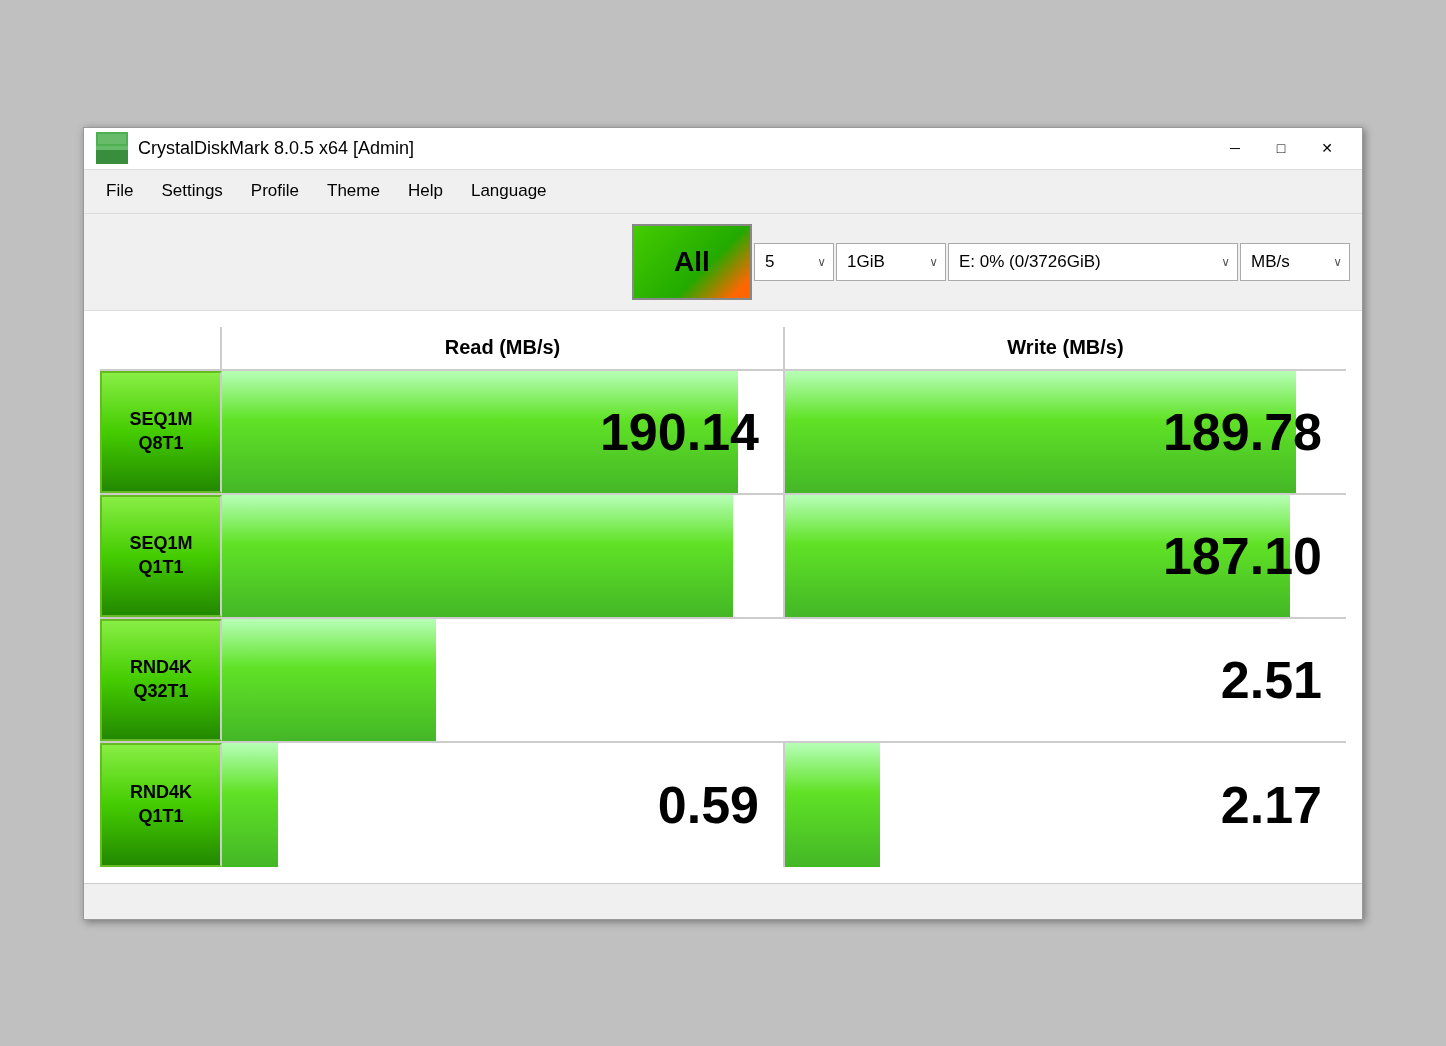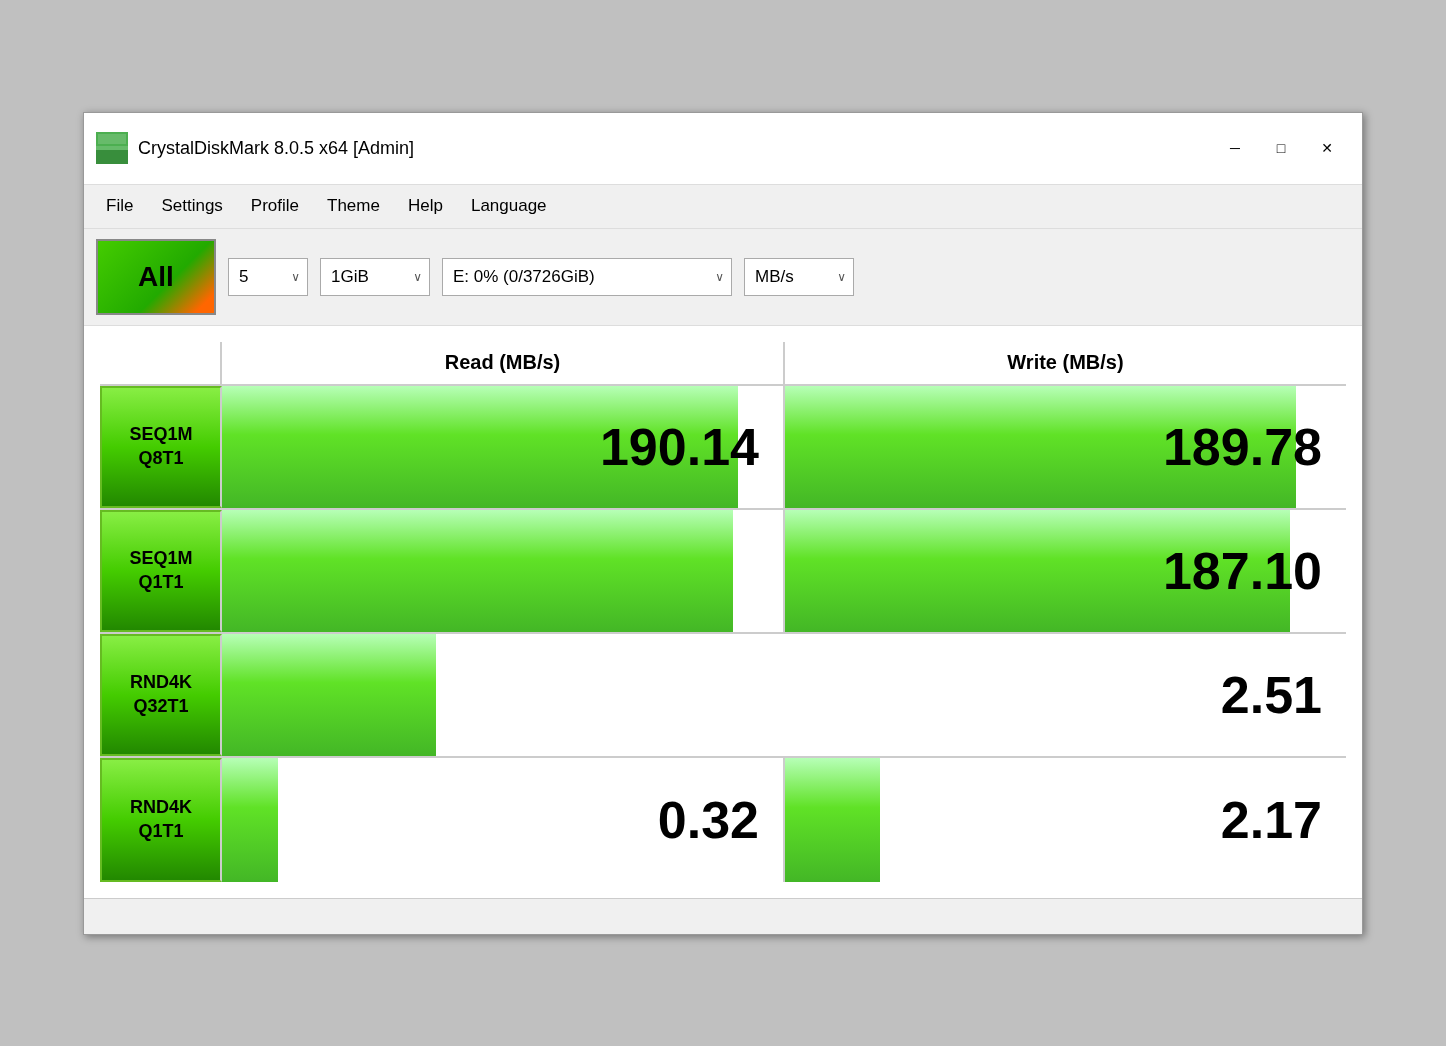--- a/index.html
+++ b/index.html
@@ -13,21 +13,21 @@
       height: 1046px;
     }
     .window {
       width: 1280px;
       background: #f0f0f0;
       border: 1px solid #999;
       box-shadow: 2px 2px 8px rgba(0,0,0,0.4);
     }
     .title-bar {
       background: #ffffff;
-      height: 72px;
+      height: 42px;
       display: flex;
       align-items: center;
       padding: 0 12px;
       border-bottom: 1px solid #ddd;
       user-select: none;
     }
     .title-bar-icon {
       width: 32px;
       height: 32px;
       margin-right: 10px;
@@ -70,23 +70,24 @@
       font-size: 17px;
       color: #000;
       cursor: pointer;
       border-radius: 3px;
     }
 
     .toolbar {
       background: #f0f0f0;
       padding: 10px 12px;
       display: flex;
-      gap: 12px;
+      gap: 2px;
       align-items: center;
       border-bottom: 1px solid #ddd;
+      justify-content: flex-end;
     }
     .all-btn {
       width: 120px;
       height: 76px;
       background: linear-gradient(135deg, #44cc00 0%, #22aa00 60%, #ff6600 90%);
       border: 2px solid #888;
       font-size: 28px;
       font-weight: bold;
       color: #000;
       cursor: pointer;
@@ -311,21 +312,21 @@
           <div class="row-label">RND4K<br>Q32T1</div>
           <div class="write-cell">
             <div class="bar-bg" style="width: 19%;"></div>
             <span class="cell-value">2.51</span>
           </div>
         </div>
         <div class="data-row">
           <div class="row-label">RND4K<br>Q1T1</div>
           <div class="read-cell">
             <div class="bar-bg" style="width: 10%;"></div>
-            <span class="cell-value">0.32</span>
+            <span class="cell-value">0.59</span>
           </div>
           <div class="write-cell">
             <div class="bar-bg" style="width: 17%;"></div>
             <span class="cell-value">2.17</span>
           </div>
         </div>
       </div>
   </div>
 
   <div class="status-bar"></div>

